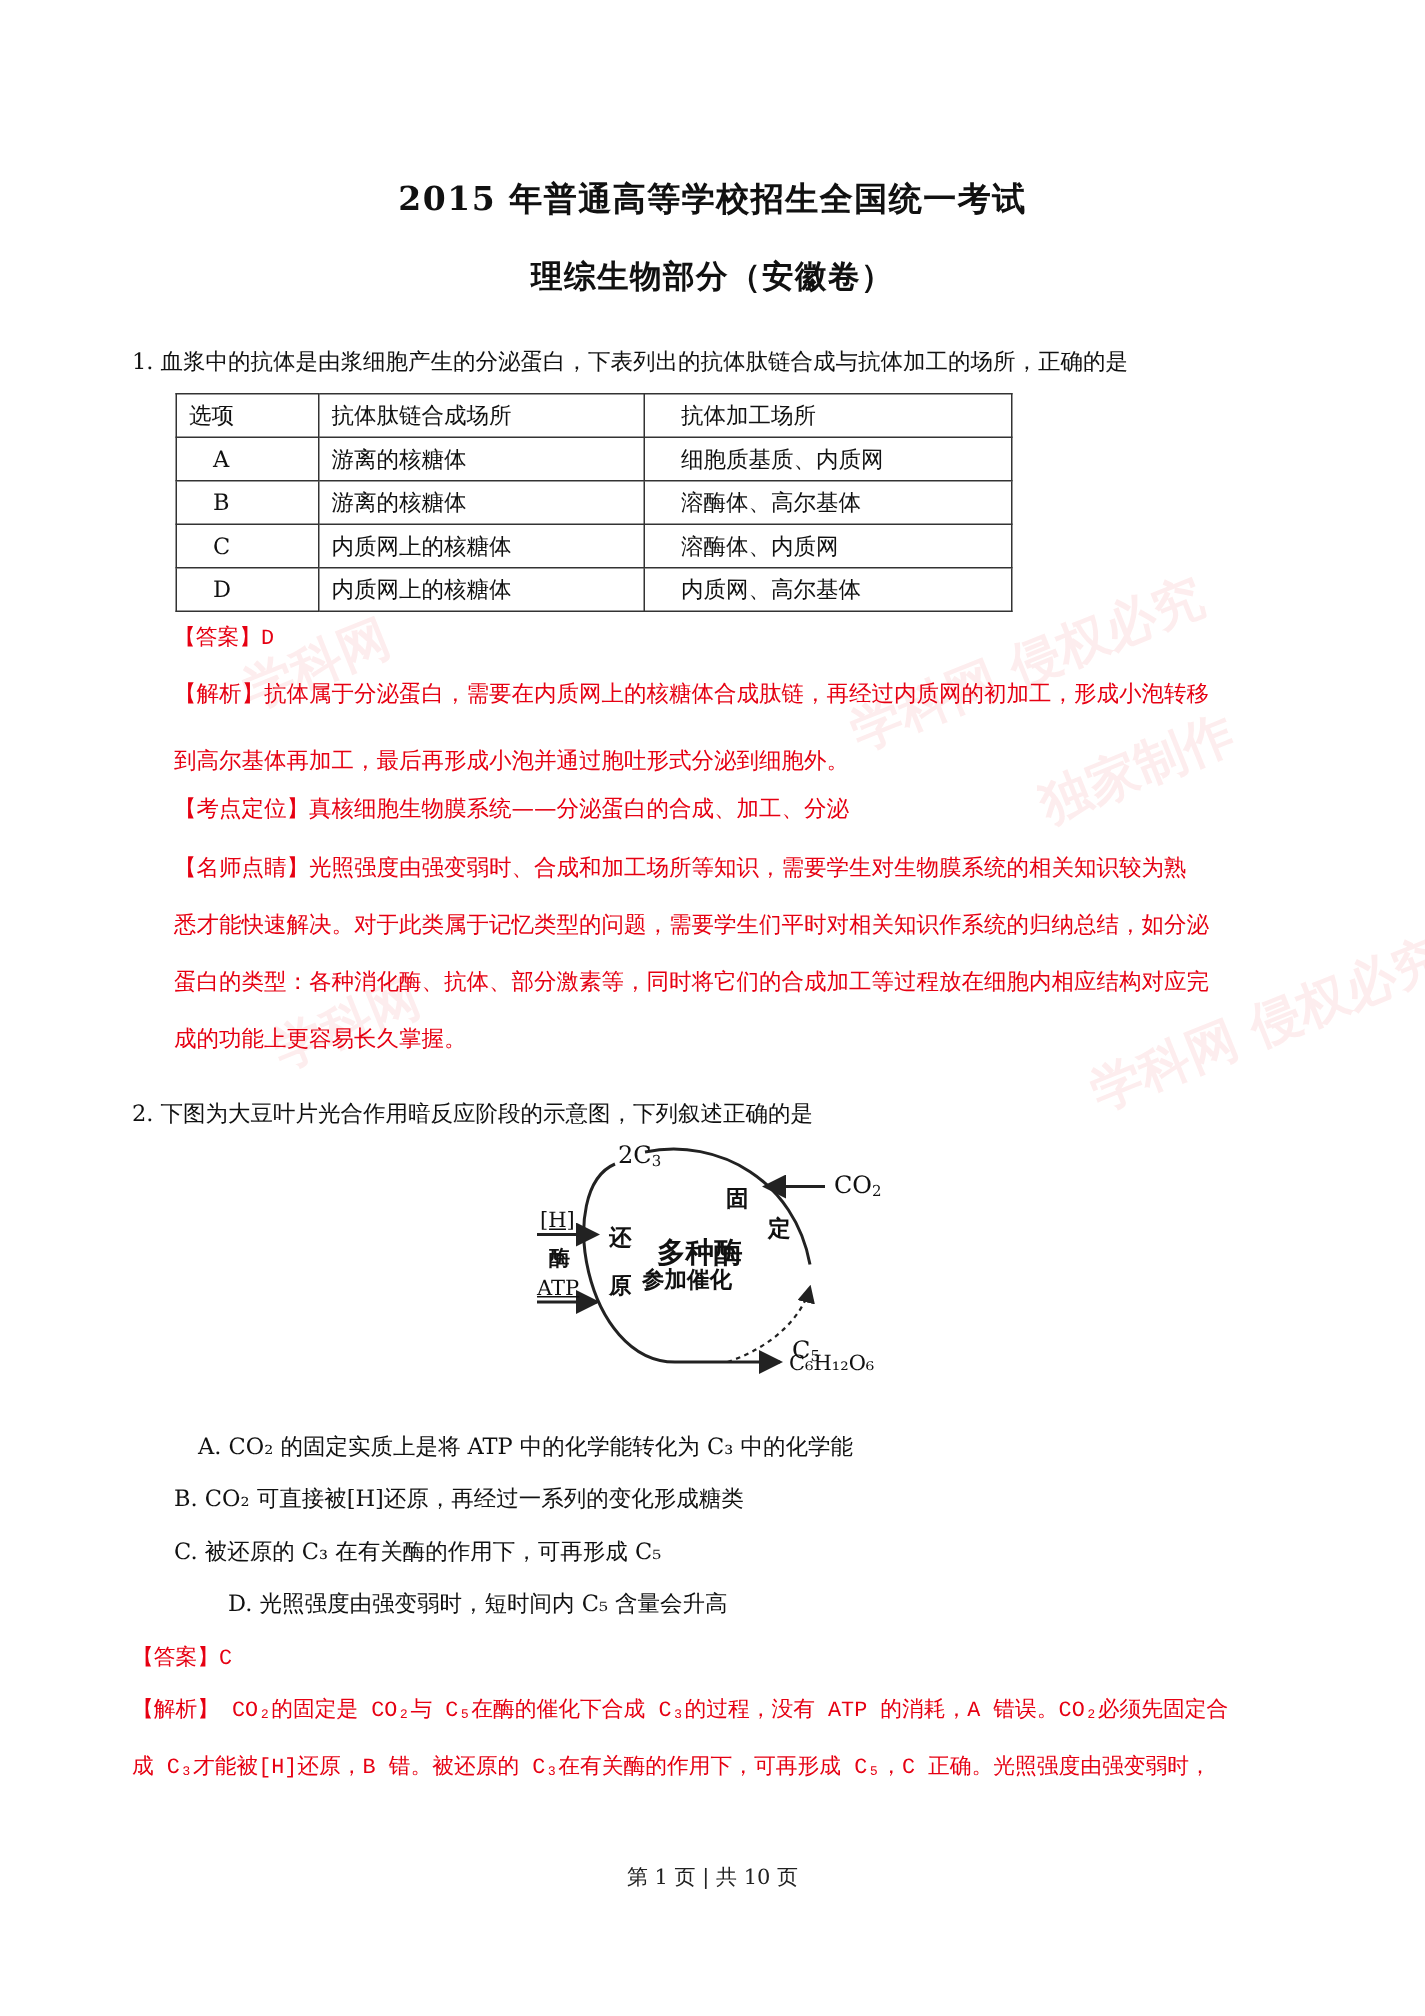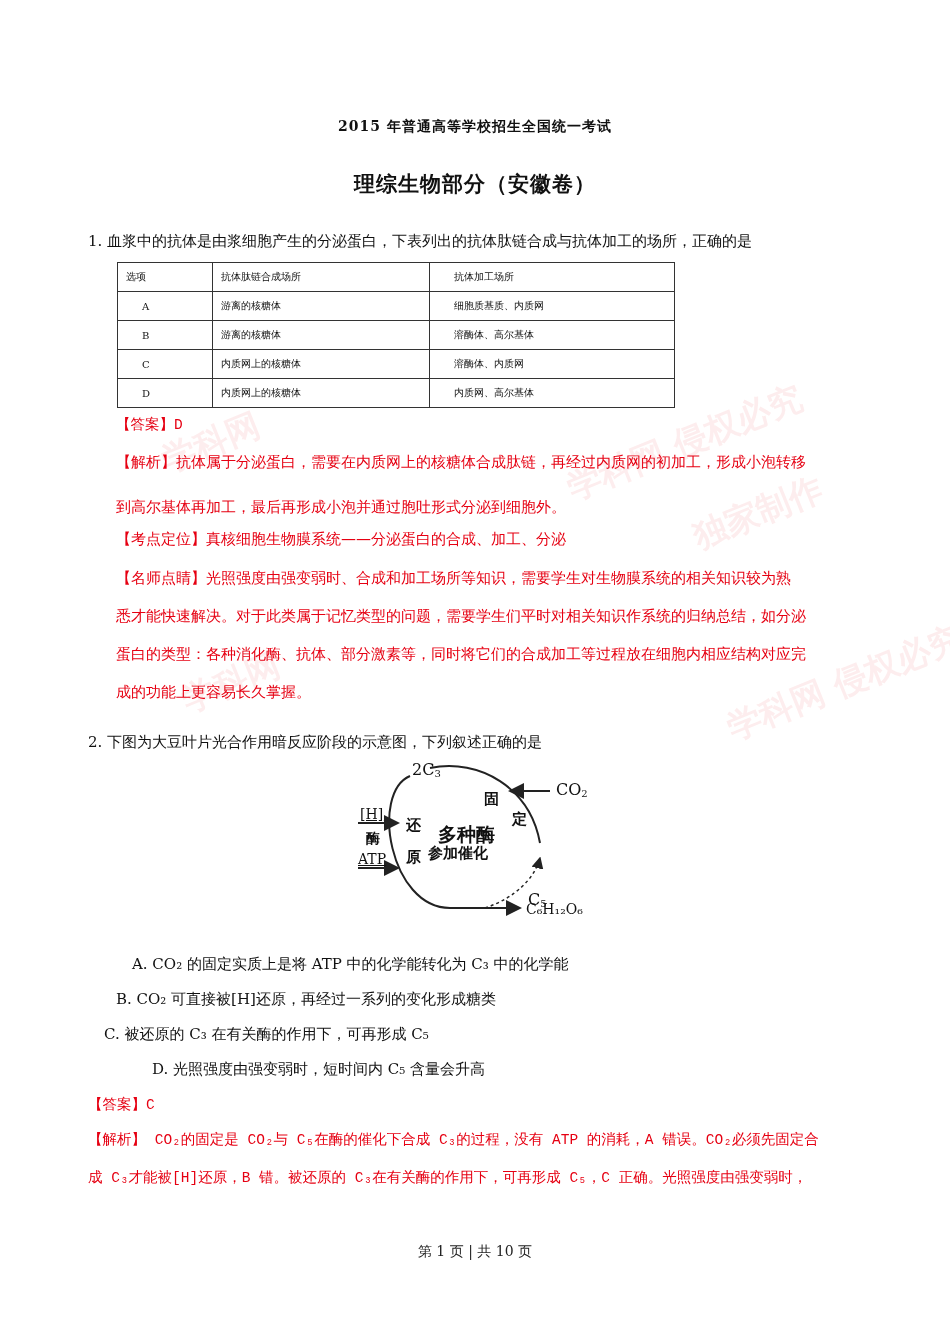--- a/index.html
+++ b/index.html
@@ -1,22 +1,22 @@
 <!DOCTYPE html>
 <html><head>
   <meta charset="utf-8">
   <style>
     html, body { margin: 0; padding: 0; background: #ffffff; }
     body { width: 950px; height: 1344px; position: relative; overflow: hidden;
            font-family: "DejaVu Serif", "Liberation Serif", serif; color: #111; }
     .abs { position: absolute; }
-    .title1 { top: 118px; left: 0; width: 950px; text-align: center; font-size: 14px; font-weight: bold; letter-spacing: 1px; }
+    .title1 { top: 118px; left: 0; width: 950px; text-align: center; font-size: 22px; font-weight: bold; letter-spacing: 1px; }
     .title2 { top: 170px; left: 0; width: 950px; text-align: center; font-size: 21px; font-weight: bold; letter-spacing: 1px; }
     .q { font-size: 15px; color: #111; white-space: nowrap; }
-    table.opt { position: absolute; left: 117px; top: 262px; border-collapse: collapse; font-size: 10px; }
+    table.opt { position: absolute; left: 117px; top: 262px; border-collapse: collapse; font-size: 15px; }
     table.opt td { border: 1px solid #333; height: 28px; padding: 0 0 0 8px; vertical-align: middle; }
     table.opt td.c0 { width: 86px; }
     table.opt td.c0.opt { padding-left: 24px; width: 70px; }
     table.opt td.c1 { width: 208px; }
     table.opt td.c2 { width: 220px; padding-left: 24px; }
     .red { color: #e60012; font-family: "DejaVu Sans", "Liberation Sans", sans-serif; font-size: 15px; white-space: nowrap; }
     .red2 { color: #e60012; font-size: 14.5px; white-space: nowrap; font-family: Liberation Mono, monospace; }
     .wm { position: absolute; color: rgba(230,0,18,0.07); font-size: 34px; font-weight: bold; transform: rotate(-22deg);
           font-family: "DejaVu Sans", sans-serif; white-space: nowrap; pointer-events: none; }
     .footer { top: 1243px; left: 0; width: 950px; text-align: center; font-size: 14px; color: #222; }
@@ -114,21 +114,21 @@
   <div class="abs" style="left:56px;top:58px;font-size:15px;font-weight:bold;">还</div>
   <div class="abs" style="left:56px;top:90px;font-size:15px;font-weight:bold;">原</div>
   <div class="abs" style="left:88px;top:64px;font-size:19px;font-weight:bold;">多种酶</div>
   <div class="abs" style="left:78px;top:86px;font-size:15px;font-weight:bold;">参加催化</div>
   <div class="abs" style="left:178px;top:84px;font-size:16px;margin-top:48px;"><span>C</span><sub>5</sub></div>
   <div class="abs" style="left:176px;top:143px;font-size:14px;">C₆H₁₂O₆</div>
 </div>
 
 <div class="abs q" style="left:132px;top:955px;">A. CO₂ 的固定实质上是将 ATP 中的化学能转化为 C₃ 中的化学能</div>
 <div class="abs q" style="left:116px;top:990px;">B. CO₂ 可直接被[H]还原，再经过一系列的变化形成糖类</div>
-<div class="abs q" style="left:104px;top:1025px;">C. 被还原的 C₃ 在有关酶的作用下，可再形成 C₅</div>
+<div class="abs q" style="left:116px;top:1025px;">C. 被还原的 C₃ 在有关酶的作用下，可再形成 C₅</div>
 <div class="abs q" style="left:116px;top:1060px;margin-left:36px;">D. 光照强度由强变弱时，短时间内 C₅ 含量会升高</div>
 
 <div class="abs red2" style="left:88px;top:1095px;">
   <span>【答案】</span><span>C</span>
 </div>
 <div class="abs red2" style="left:88px;top:1130px;">
   <span>【解析】</span><span> CO₂的固定是 CO₂与 C₅在酶的催化下合成 C₃的过程，没有 ATP 的消耗，A 错误。CO₂必须先固定合</span>
 </div>
 <div class="abs red2" style="left:88px;top:1168px;">成 C₃才能被[H]还原，B 错。被还原的 C₃在有关酶的作用下，可再形成 C₅，C 正确。光照强度由强变弱时，</div>
 

